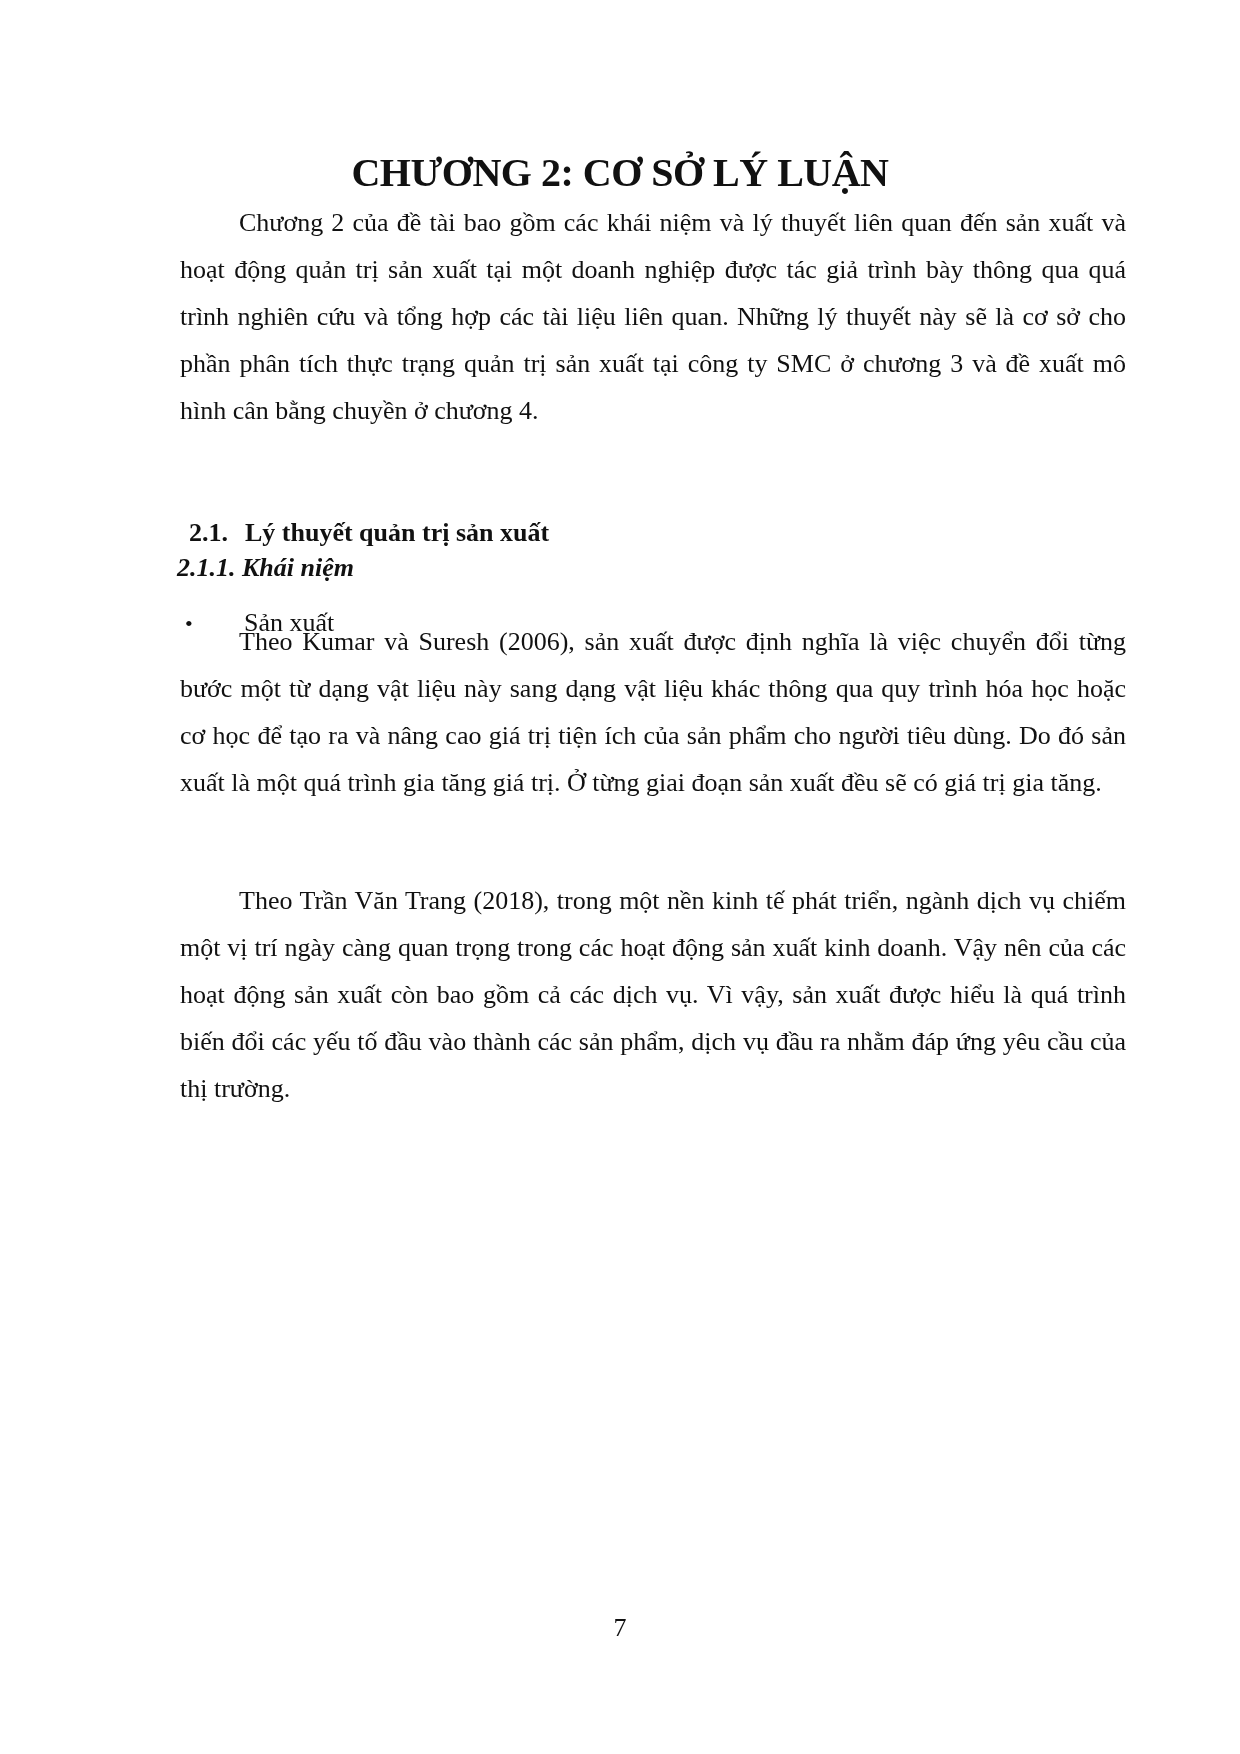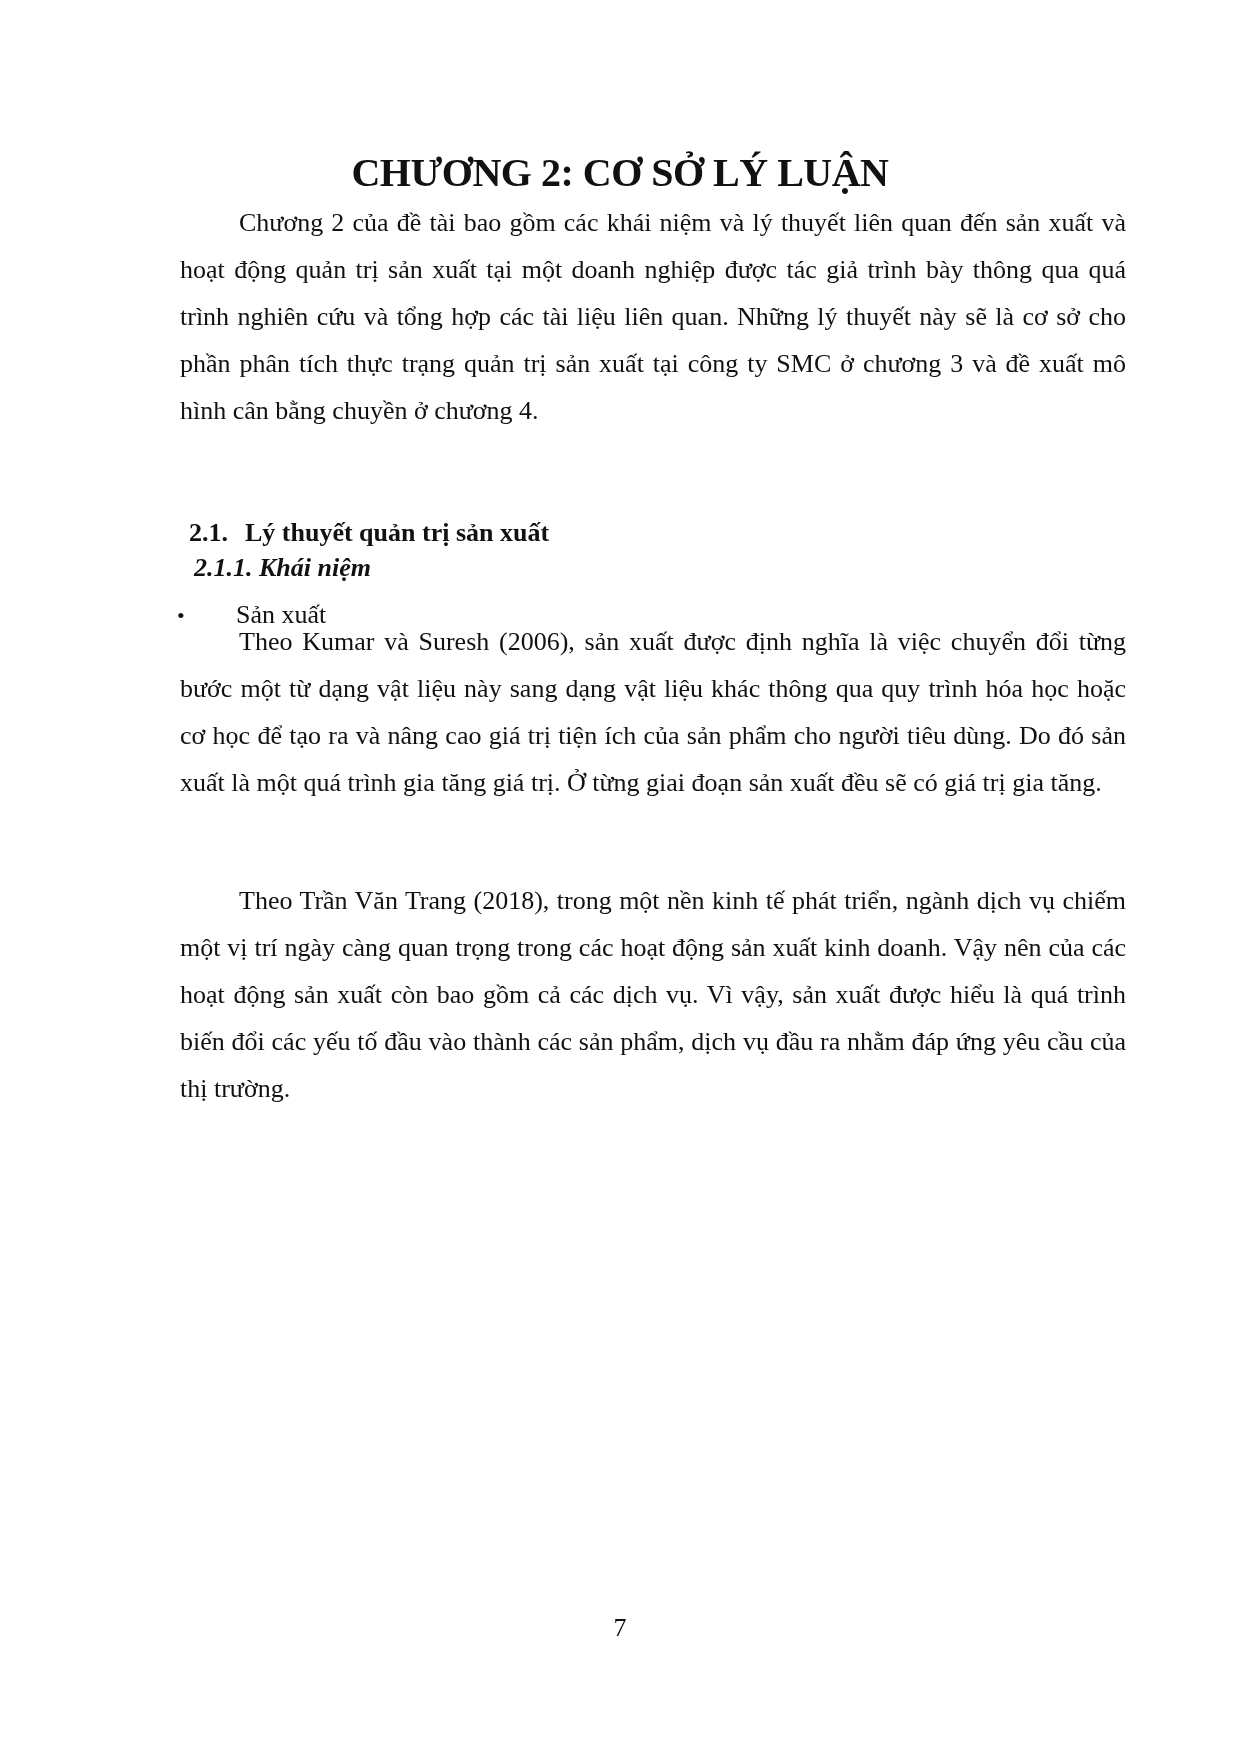--- a/index.html
+++ b/index.html
@@ -48,34 +48,34 @@
       left: 177px;
       top: 497px;
       font-size: 26px;
       font-weight: bold;
       line-height: 47px;
       margin: 12px;
     }
     .heading-2 .num { display: inline-block; width: 56px; }
     .heading-3 {
       position: absolute;
-      left: 194px;
+      left: 177px;
       top: 544px;
       font-size: 26px;
       font-style: italic;
       line-height: 47px;
       margin: 0;
     }
     .bullet-item {
       position: absolute;
       left: 177px;
       top: 591px;
       font-size: 26px;
       line-height: 47px;
-      margin: 0;
+      margin: 8px;
     }
     .bullet-item .bullet {
       display: inline-block;
       width: 59px;
       font-size: 22px;
     }
     .page-number {
       position: absolute;
       top: 1608px;
       left: 0;

